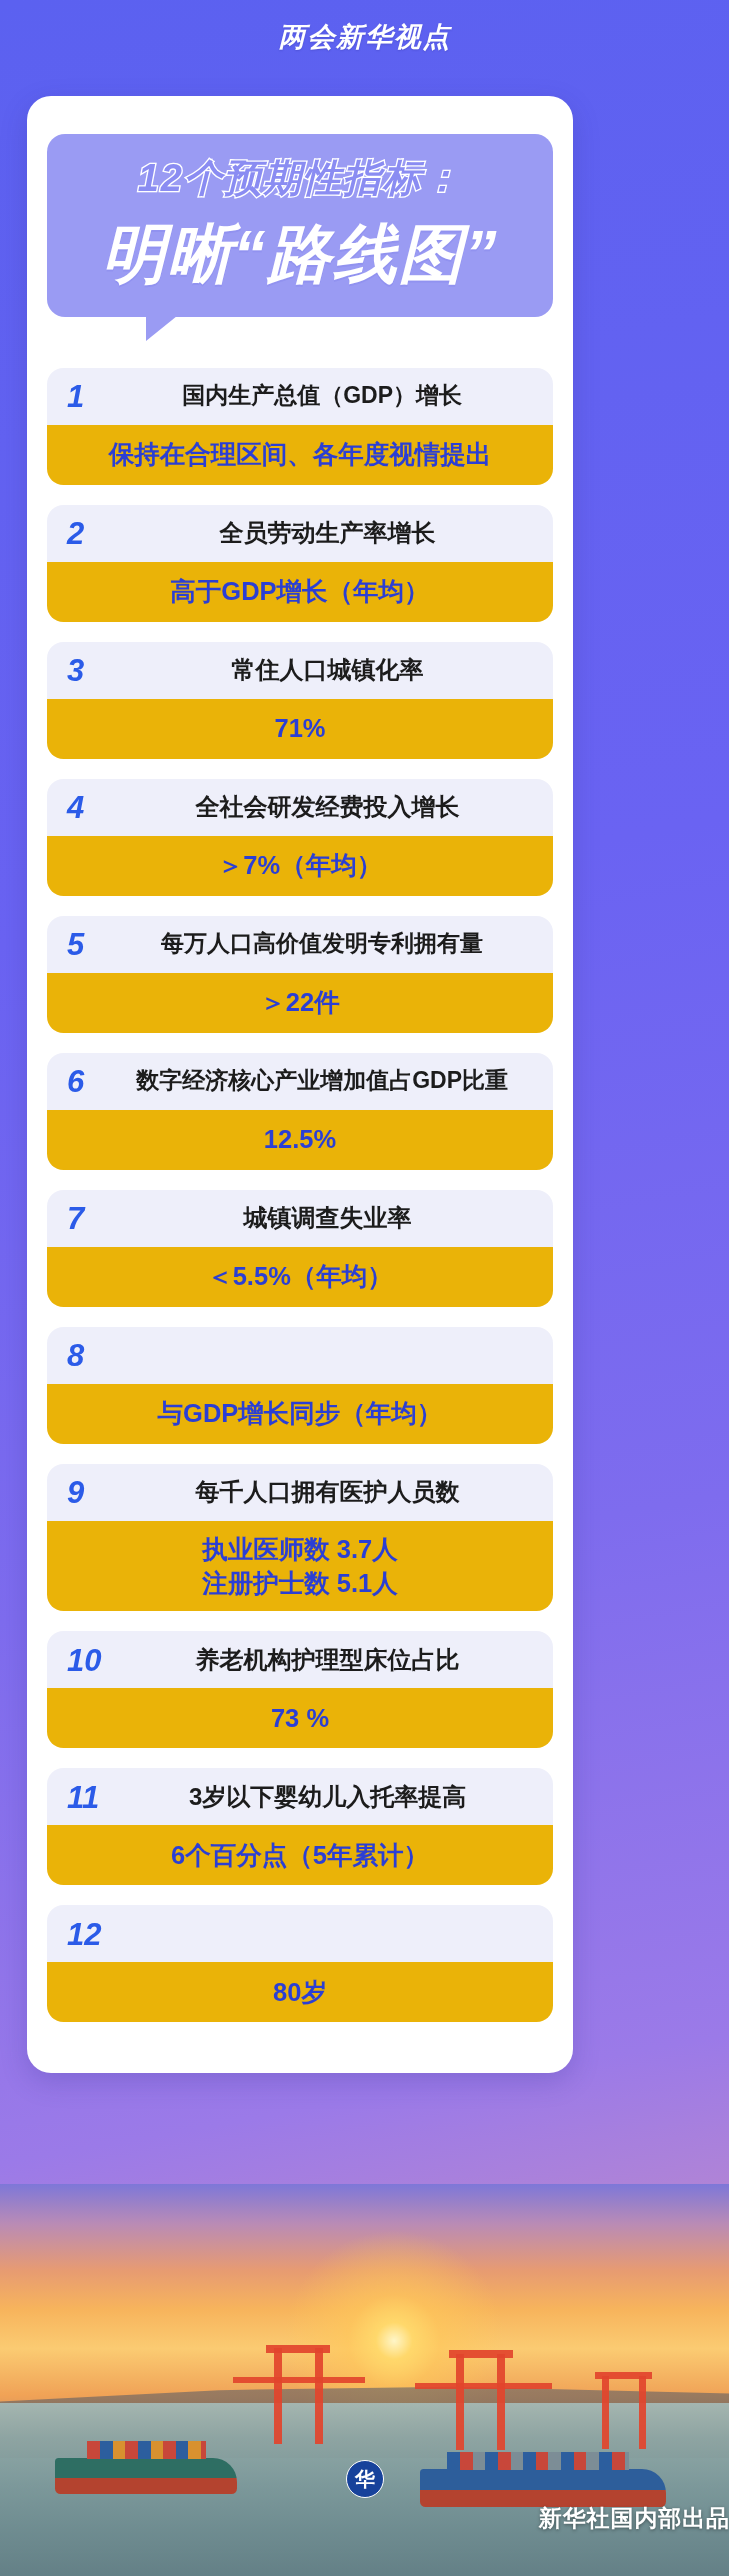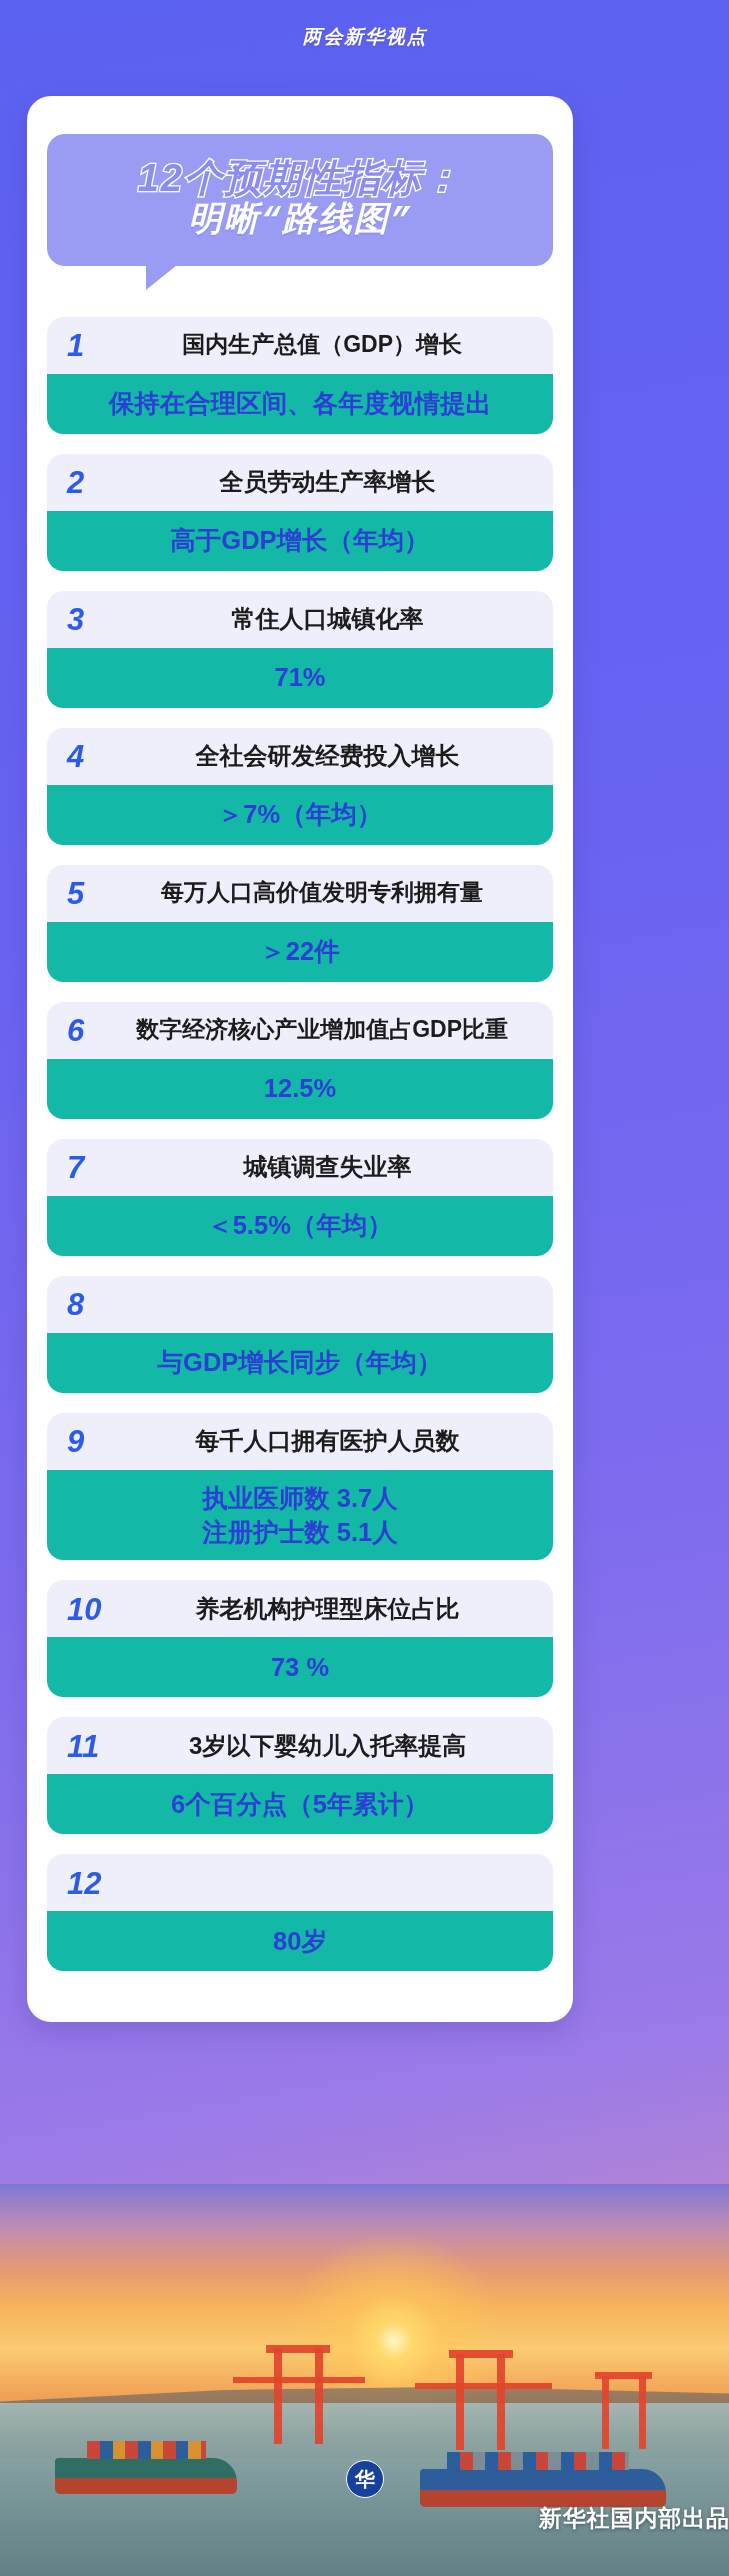--- a/index.html
+++ b/index.html
@@ -19,21 +19,21 @@
   
   .header {
     position: relative;
     height: 73px;
     display: flex;
     align-items: center;
     justify-content: center;
   }
   .header-title {
     color: #ffffff;
-    font-size: 19px;
+    font-size: 27px;
     font-weight: bold;
     font-style: italic;
     letter-spacing: 1.8px;
     text-shadow: 0 0.9px 1.8px rgba(40,40,140,.25);
   }
 
   
   .card {
     position: absolute;
     left: 27px;
@@ -59,29 +59,28 @@
     font-size: 38px;
     font-weight: bold;
     font-style: italic;
     color: #8A8CF2;
     -webkit-text-stroke: 2.7px #ffffff;
     paint-order: stroke fill;
     letter-spacing: 1.8px;
     line-height: 1.18;
   }
   .title-line2 {
-    font-size: 34px;
+    font-size: 64px;
     font-weight: bold;
     font-style: italic;
     color: #ffffff;
     letter-spacing: 1.8px;
     line-height: 1.2;
-    margin-top: 0;
+    margin-top: 15px;
     text-shadow: 0 1.8px 0 rgba(120,120,230,.25);
-    font-family: Liberation Mono, monospace;
   }
   .bubble-tail {
     position: absolute;
     left: 99px;
     bottom: -24px;
     width: 0; height: 0;
     border-left: 31px solid #9A9BF3;
     border-bottom: 25.5px solid transparent;
   }
 
@@ -111,21 +110,21 @@
     width: 100%;
     text-align: center;
     font-size: 24px;
     font-weight: bold;
     color: #1C1C1C;
     padding: 0 12.8px 0 68px;
     line-height: 1.2;
   }
   .item.compact .item-label { padding-left: 57px; font-size: 23px; }
   .item-value {
-    background: #14b8a6;
+    background: #eab308;
     border-radius: 0 0 16.4px 16.4px;
     min-height: 60px;
     display: flex;
     align-items: center;
     justify-content: center;
     text-align: left;
     font-size: 25.5px;
     font-weight: bold;
     color: #2B3FD4;
     line-height: 1.35;

